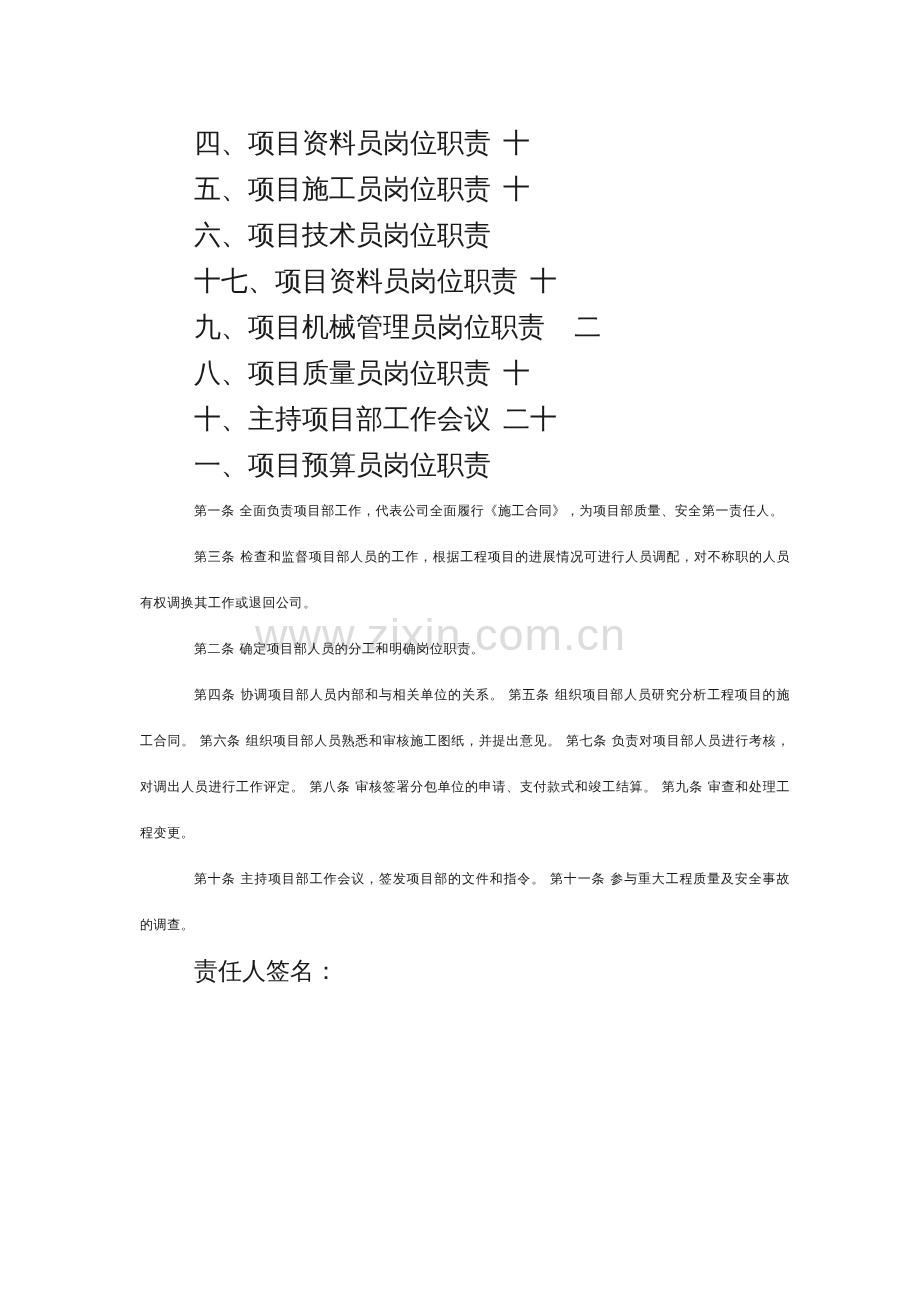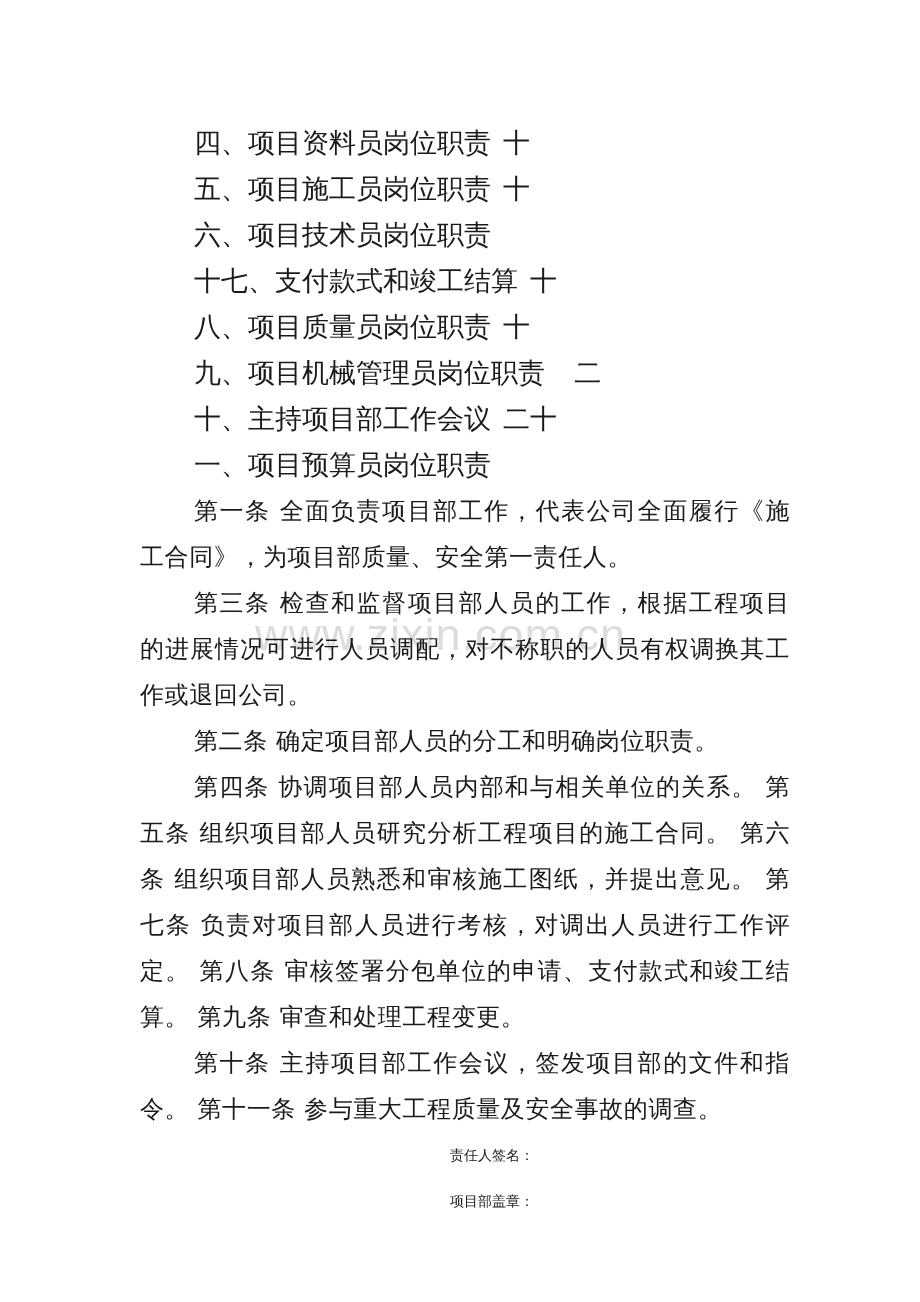--- a/index.html
+++ b/index.html
@@ -28,34 +28,33 @@
       white-space: nowrap;
       margin: 0;
     }
     .toc .line {
       padding-left: 54px;
     }
     .toc .page-no {
       margin-left: 12px;
     }
     .para {
-      font-size: 24px;
+      font-size: 13px;
       line-height: 46px;
       text-indent: 54px;
       margin: 0;
       text-align: justify;
       text-align-last: left;
       letter-spacing: 0.6px;
     }
     .sig {
-      font-size: 14px;
+      font-size: 24px;
       line-height: 46px;
       padding-left: 54px;
       margin: 0;
-      text-align: center;
     }
     .watermark {
       position: absolute;
       left: 255px;
       top: 600px;
       font-family: "Liberation Sans", "DejaVu Sans", sans-serif;
       font-size: 45px;
       line-height: 70px;
       color: #dcdcdc;
       letter-spacing: 1px;
@@ -78,38 +77,37 @@
     <div class="line">
       <span>四、项目资料员岗位职责</span><span class="page-no">十</span>
     </div>
     <div class="line">
       <span>五、项目施工员岗位职责</span><span class="page-no">十</span>
     </div>
     <div class="line">
       <span>六、项目技术员岗位职责</span><span class="page-no"></span>
     </div>
     <div class="line">
-      <span>十七、支付款式和竣工结算</span><span class="page-no">十</span>
+      <span>十七、项目资料员岗位职责</span><span class="page-no">十</span>
+    </div>
+    <div class="line">
+      <span>九、项目机械管理员岗位职责</span><span class="page-no" style="white-space:pre">  二</span>
     </div>
     <div class="line">
       <span>八、项目质量员岗位职责</span><span class="page-no">十</span>
-    </div>
-    <div class="line">
-      <span>九、项目机械管理员岗位职责</span><span class="page-no" style="white-space:pre">  二</span>
     </div>
     <div class="line">
       <span>十、主持项目部工作会议</span><span class="page-no">二十</span>
     </div>
     <div class="line">
       <span>一、项目预算员岗位职责</span><span class="page-no"></span>
     </div>
   </div>
 
   <p class="para">第一条 全面负责项目部工作，代表公司全面履行《施工合同》，为项目部质量、安全第一责任人。</p>
   <p class="para">第三条 检查和监督项目部人员的工作，根据工程项目的进展情况可进行人员调配，对不称职的人员有权调换其工作或退回公司。</p>
   <p class="para">第二条 确定项目部人员的分工和明确岗位职责。</p>
   <p class="para">第四条 协调项目部人员内部和与相关单位的关系。 第五条 组织项目部人员研究分析工程项目的施工合同。 第六条 组织项目部人员熟悉和审核施工图纸，并提出意见。 第七条 负责对项目部人员进行考核，对调出人员进行工作评定。 第八条 审核签署分包单位的申请、支付款式和竣工结算。 第九条 审查和处理工程变更。</p>
   <p class="para">第十条 主持项目部工作会议，签发项目部的文件和指令。 第十一条 参与重大工程质量及安全事故的调查。</p>
 
   <p class="sig">责任人签名：</p>
-  <p class="sig">项目部盖章：</p>
 
 </div>
 
 </body></html>

